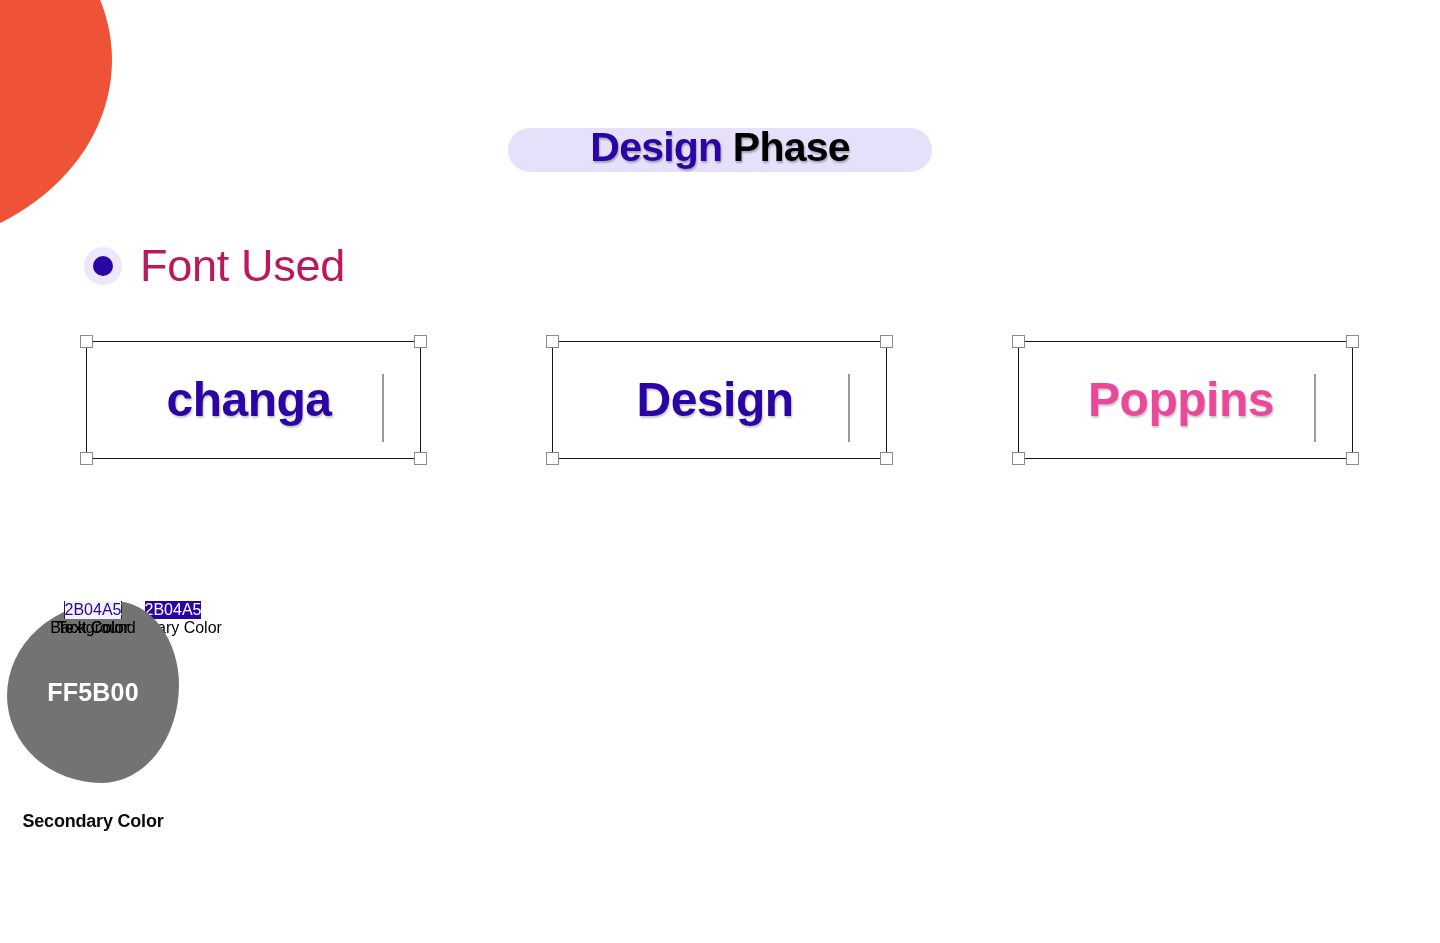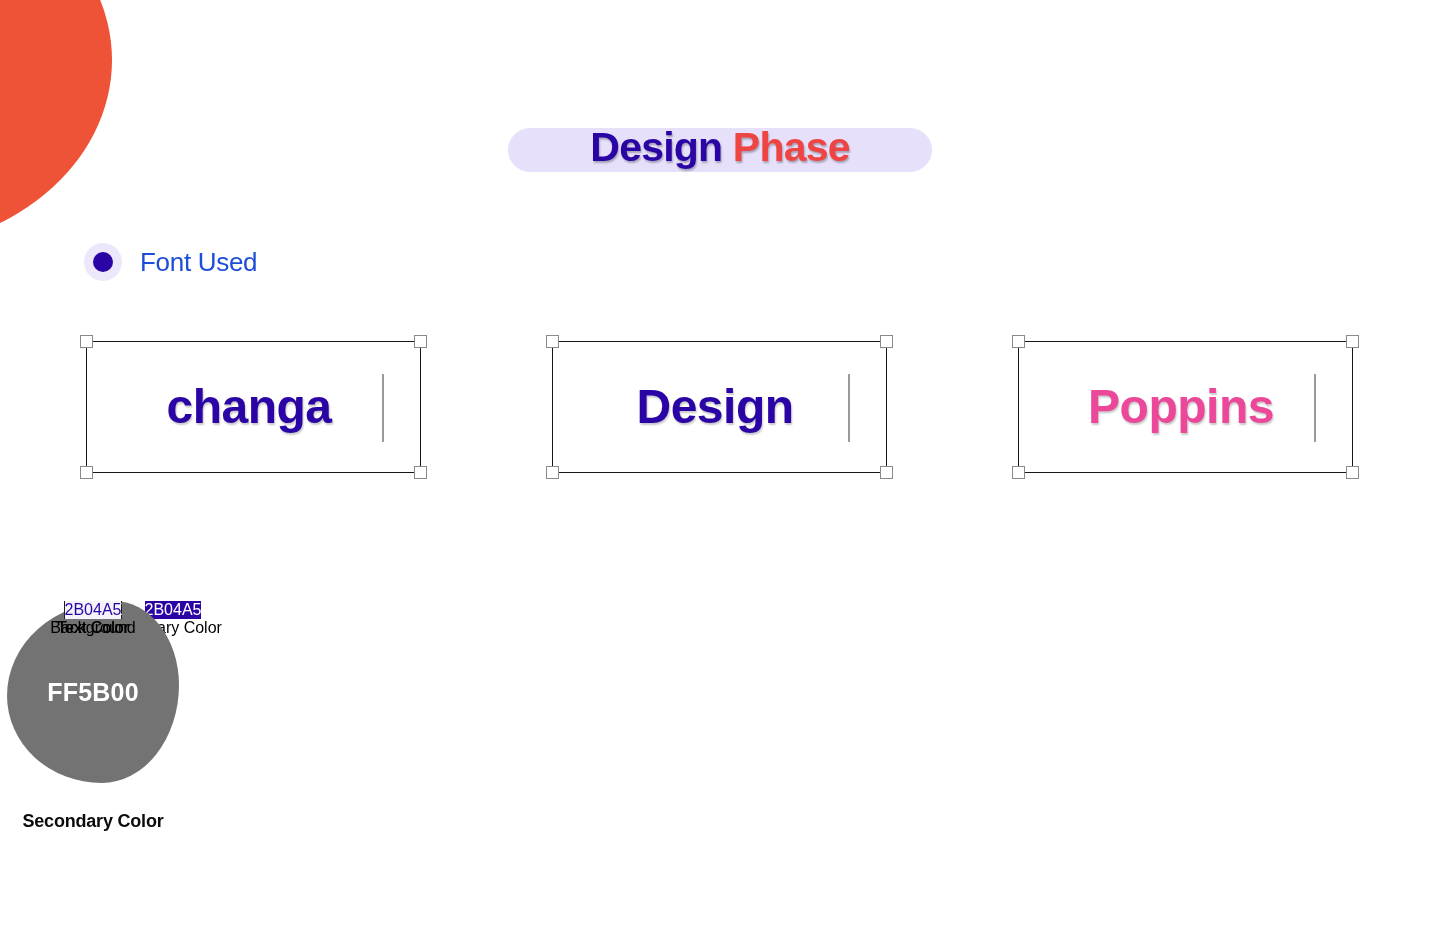--- a/index.html
+++ b/index.html
@@ -91,41 +91,41 @@
     justify-content: center;
     flex: 0 0 auto;
   }
   .bullet-dot {
     width: 20px;
     height: 20px;
     border-radius: 50%;
     background: #2b04a5;
   }
   .section-label {
-    font-size: 26px;
+    font-size: 45px;
     font-weight: 500;
-    color: #1d4ed8;
+    color: #be185d;
     letter-spacing: -0.3px;
     line-height: 1;
     white-space: nowrap;
   }
 
   
   .font-row {
     position: absolute;
     left: 0;
     top: 341px;
     width: 1440px;
     height: 132px;
   }
   .font-box {
     position: absolute;
     top: 0;
     width: 335px;
-    height: 132px;
+    height: 118px;
     border: 1.5px solid #16161a;
     background: #ffffff;
     display: flex;
     align-items: center;
     justify-content: center;
     padding-left: 17px;
   }
   .font-box.b1 { left: 86px;   }
   .font-box.b2 { left: 552px;  }
   .font-box.b3 { left: 1018px; }
@@ -240,21 +240,21 @@
 </style>
 </head>
 <body>
 
 <div class="canvas">
 
   <div class="deco-circle" style="background: rgb(239, 83, 55);"></div>
 
   <div class="title-wrap">
     <div class="title-pill" style="background: rgb(230, 224, 251);"></div>
-    <div class="title-text"><span class="title-accent" style="color: rgb(43, 4, 165);">Design</span><span class="title-rest" style="color: #ef4444; margin-top: 13px;"> Phase</span></div>
+    <div class="title-text"><span class="title-accent" style="color: rgb(43, 4, 165);">Design</span><span class="title-rest" style="color: #000000; margin-top: 13px;"> Phase</span></div>
   </div>
 
   <div class="section-head fonts">
     <span class="bullet-halo" style="background: rgb(236, 231, 251);">
       <span class="bullet-dot" style="background: rgb(43, 4, 165);"></span>
     </span>
     <span class="section-label">Font Used</span>
   </div>
 
   <div class="font-row">

